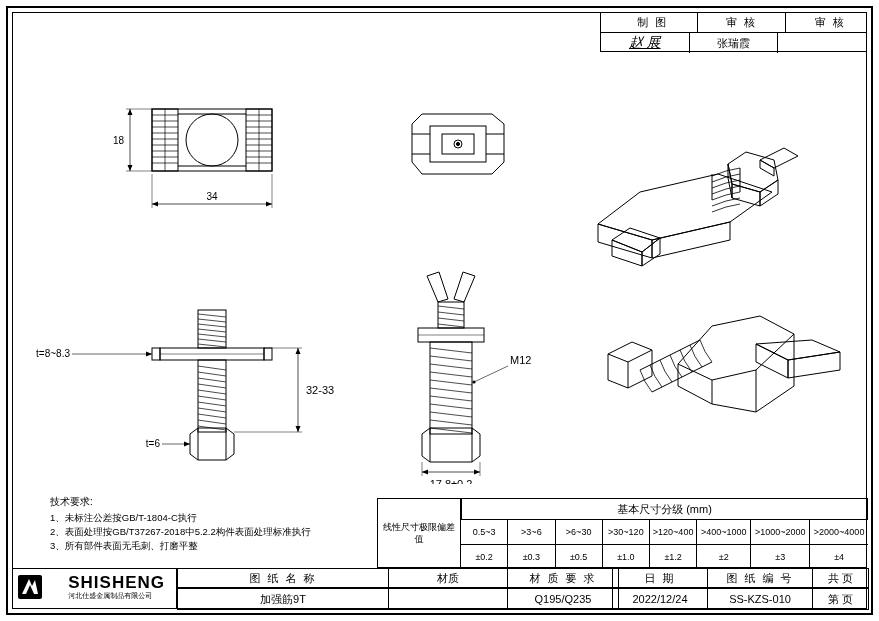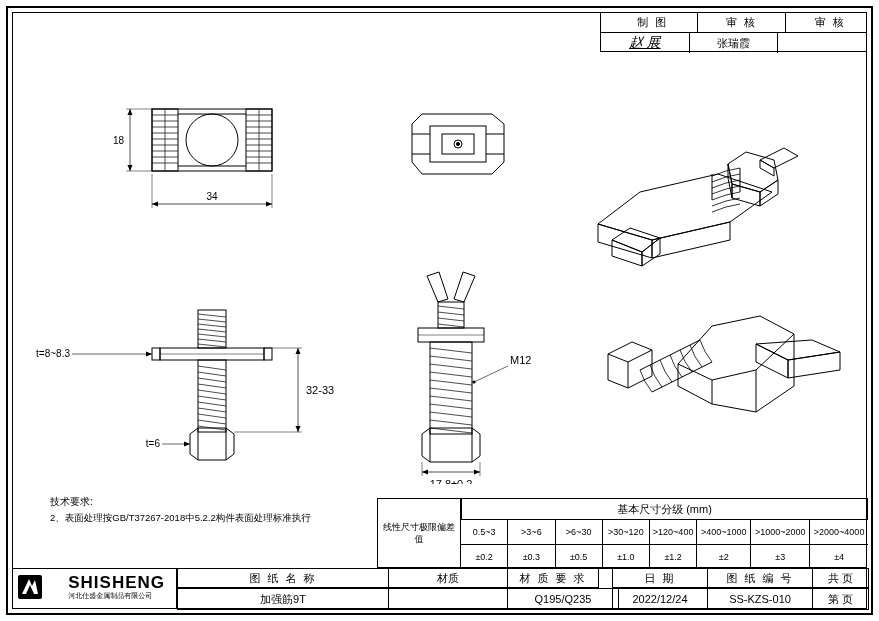--- a/index.html
+++ b/index.html
@@ -252,21 +252,23 @@
     <text x="200" y="186" class="dim" text-anchor="middle" font-family="Liberation Sans, sans-serif" font-size="11">34</text>
     <text x="58" y="343" text-anchor="end" font-family="Liberation Sans, sans-serif" font-size="10">t=8~8.3</text>
     <text x="148" y="433" text-anchor="end" font-family="Liberation Sans, sans-serif" font-size="10">t=6</text>
     <text x="294" y="380" font-family="Liberation Sans, sans-serif" font-size="11">32-33</text>
     <text x="498" y="350" font-family="Liberation Sans, sans-serif" font-size="11">M12</text>
     <text x="439" y="474" text-anchor="middle" font-family="Liberation Sans, sans-serif" font-size="11">17.8±0.2</text>
   </svg>
 
   <div class="notes">
     <div class="hd">技术要求:</div>
+    <div>1、未标注公差按GB/T-1804-C执行</div>
     <div>2、表面处理按GB/T37267-2018中5.2.2构件表面处理标准执行</div>
+    <div>3、所有部件表面无毛刺、打磨平整</div>
   </div>
 
   <div class="box" style="left:377px;top:498px;width:490px;height:70px;">
 
     <div class="box cen" style="left:-1px;top:-1px;width:84px;height:70px;">
       <span class="t9" style="display:block;line-height:12px;padding:0 4px;">线性尺寸极限偏差值</span>
     </div>
 
     <div class="box cen t11" style="left:83px;top:-1px;width:407px;height:22px;">基本尺寸分级 (mm)</div>
 
@@ -305,21 +307,21 @@
         </svg>
       </span>
       <span style="display:inline-block;">
         <span class="brand" style="display:block;">SHISHENG</span>
         <span class="brandsub" style="display:block;">河北仕盛金属制品有限公司</span>
       </span>
     </div>
 
     <div class="box cen t11 sp2" style="left:164px;top:-1px;width:212px;height:20px;">图 纸 名 称</div>
     <div class="box cen t11" style="left:375px;top:-1px;width:120px;height:20px;">材质</div>
-    <div class="box cen t11 sp2" style="left:494px;top:-1px;width:92px;height:20px;text-align:center;">材 质 要 求</div>
+    <div class="box cen t11 sp2" style="left:494px;top:-1px;width:112px;height:20px;text-align:center;">材 质 要 求</div>
     <div class="box cen t11 sp2" style="left:599px;top:-1px;width:96px;height:20px;">日 期</div>
     <div class="box cen t11 sp2" style="left:694px;top:-1px;width:106px;height:20px;">图 纸 编 号</div>
     <div class="box cen t11" style="left:799px;top:-1px;width:57px;height:20px;">共  页</div>
 
     <div class="box cen t11" style="left:164px;top:19px;width:212px;height:22px;">加强筋9T</div>
     <div class="box cen t11" style="left:375px;top:19px;width:120px;height:22px;"></div>
     <div class="box cen t11" style="left:494px;top:19px;width:112px;height:22px;">Q195/Q235</div>
     <div class="box cen t11" style="left:599px;top:19px;width:96px;height:22px;">2022/12/24</div>
     <div class="box cen t11" style="left:694px;top:19px;width:106px;height:22px;">SS-KZS-010</div>
     <div class="box cen t11" style="left:799px;top:19px;width:57px;height:22px;">第  页</div>

